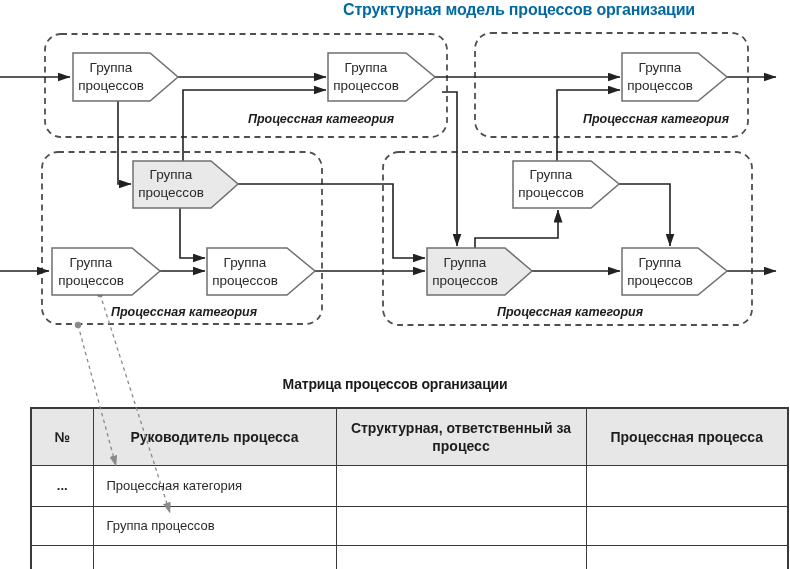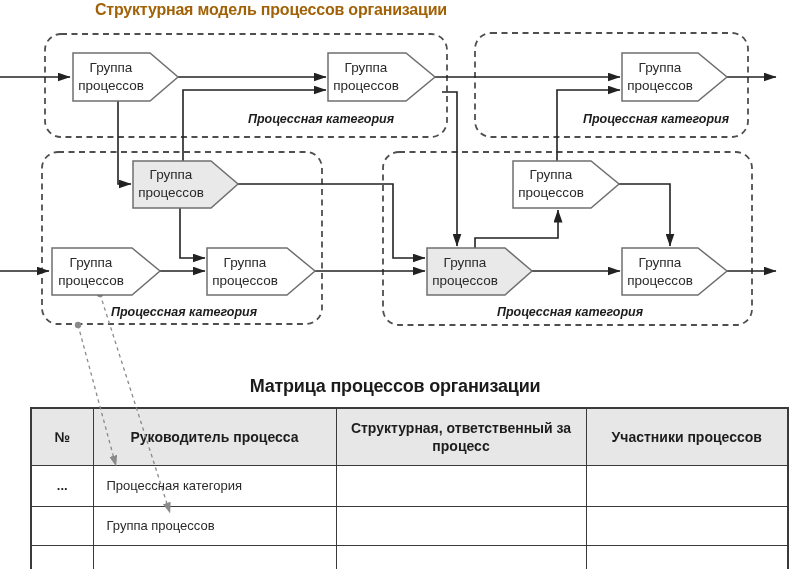--- a/index.html
+++ b/index.html
@@ -1,21 +1,21 @@
 <!DOCTYPE html>
 <html><head>
 <meta charset="utf-8">
 <style>
   html,body{margin:0;padding:0;background:#fff;}
   .stage{position:relative;width:790px;height:569px;background:#ffffff;overflow:hidden;
          font-family:"Liberation Sans",sans-serif;color:#222;}
   .abs{position:absolute;}
-  .dtitle{left:95px;top:1px;width:600px;font-weight:bold;font-size:16px;text-align:left;
-          color:#a16207;letter-spacing:-0.2px;}
-  .mtitle{left:95px;top:376px;width:600px;font-weight:bold;font-size:18px;text-align:center;
+  .dtitle{left:95px;top:1px;width:600px;font-weight:bold;font-size:16px;text-align:right;
+          color:#0369a1;letter-spacing:-0.2px;}
+  .mtitle{left:95px;top:376px;width:600px;font-weight:bold;font-size:14px;text-align:center;
           color:#1b1b1b;letter-spacing:-0.2px;}
   .pent-label{width:82px;height:48px;display:flex;align-items:center;justify-content:center;
               text-align:center;font-size:13.5px;line-height:18px;color:#2a2a2a;}
   .cat-label{width:220px;font-weight:bold;font-style:italic;font-size:12.5px;text-align:center;
              color:#1d1d1d;}
   
   svg.wires{left:0;top:0;pointer-events:none;}
   .cat-box{fill:none;stroke:#4f4f4f;stroke-width:1.8;stroke-dasharray:6 4.5;}
   .flow{fill:none;stroke:#222;stroke-width:1.6;}
   .dlink{fill:none;stroke:#8a8a8a;stroke-width:1.3;stroke-dasharray:3.5 3.5;}
@@ -43,21 +43,21 @@
       <col style="width:62px">
         <col style="width:243px">
         <col style="width:250px">
         <col style="width:202px">
     </colgroup>
     <tbody>
         <tr style="height:57px">
       <td class="hd">№</td>
       <td class="hd">Руководитель процесса</td>
       <td class="hd">Структурная, ответственный за процесс</td>
-      <td class="hd">Участники процессов</td>
+      <td class="hd">Процессная процесса</td>
     </tr>
     <tr style="height:41px">
       <td class="c-num">...</td>
       <td class="c-name">Процессная категория</td>
       <td></td>
       <td></td>
     </tr>
     <tr style="height:39px">
       <td class="c-num"></td>
       <td class="c-name">Группа процессов</td>

